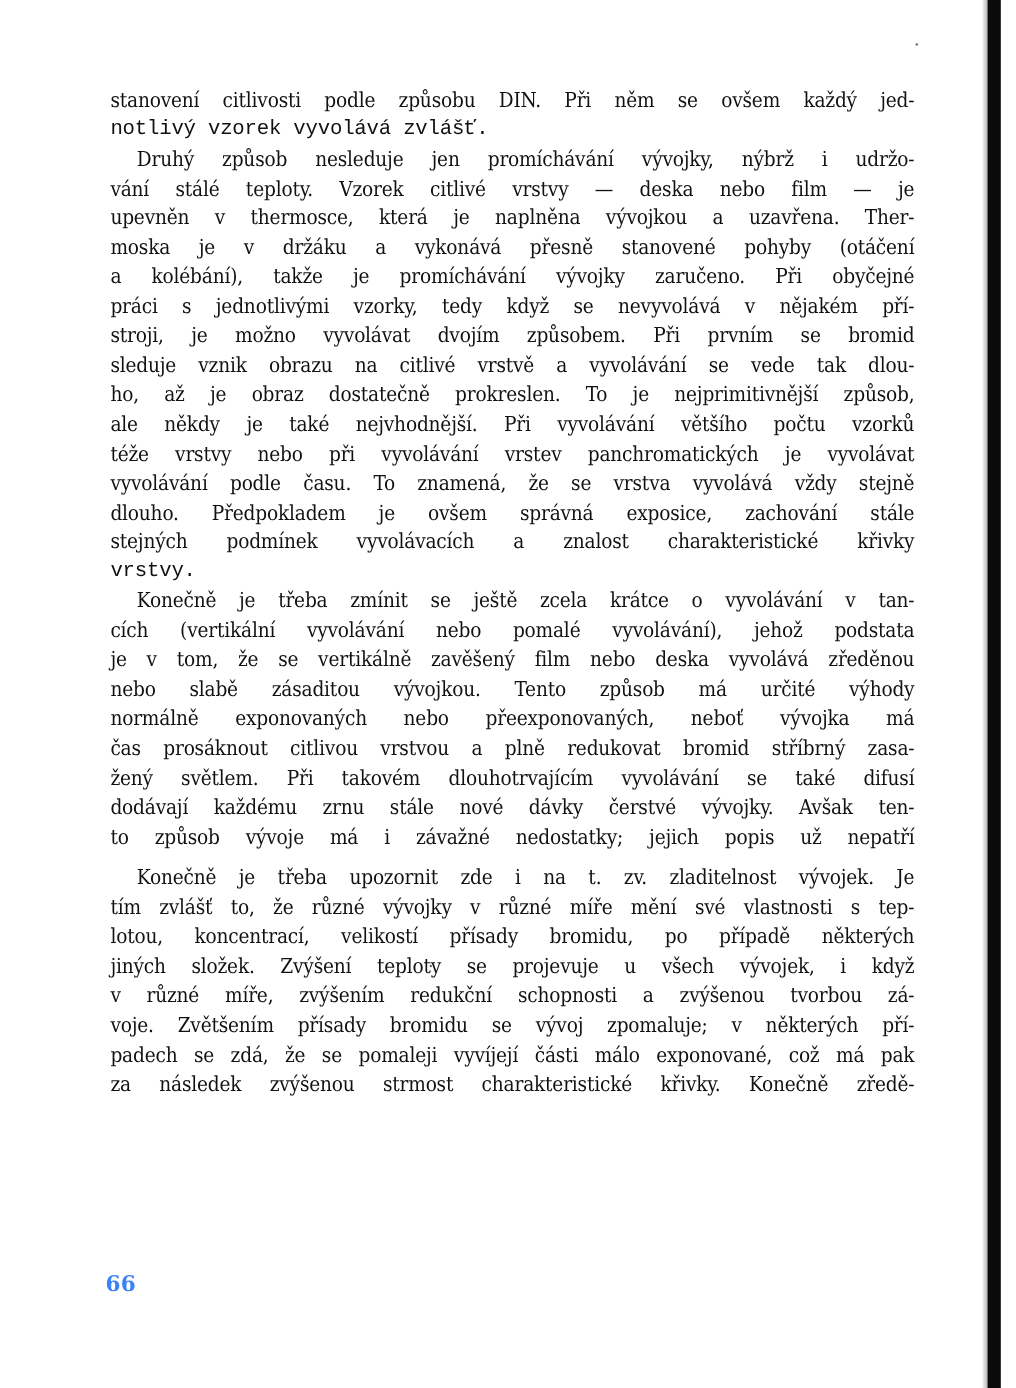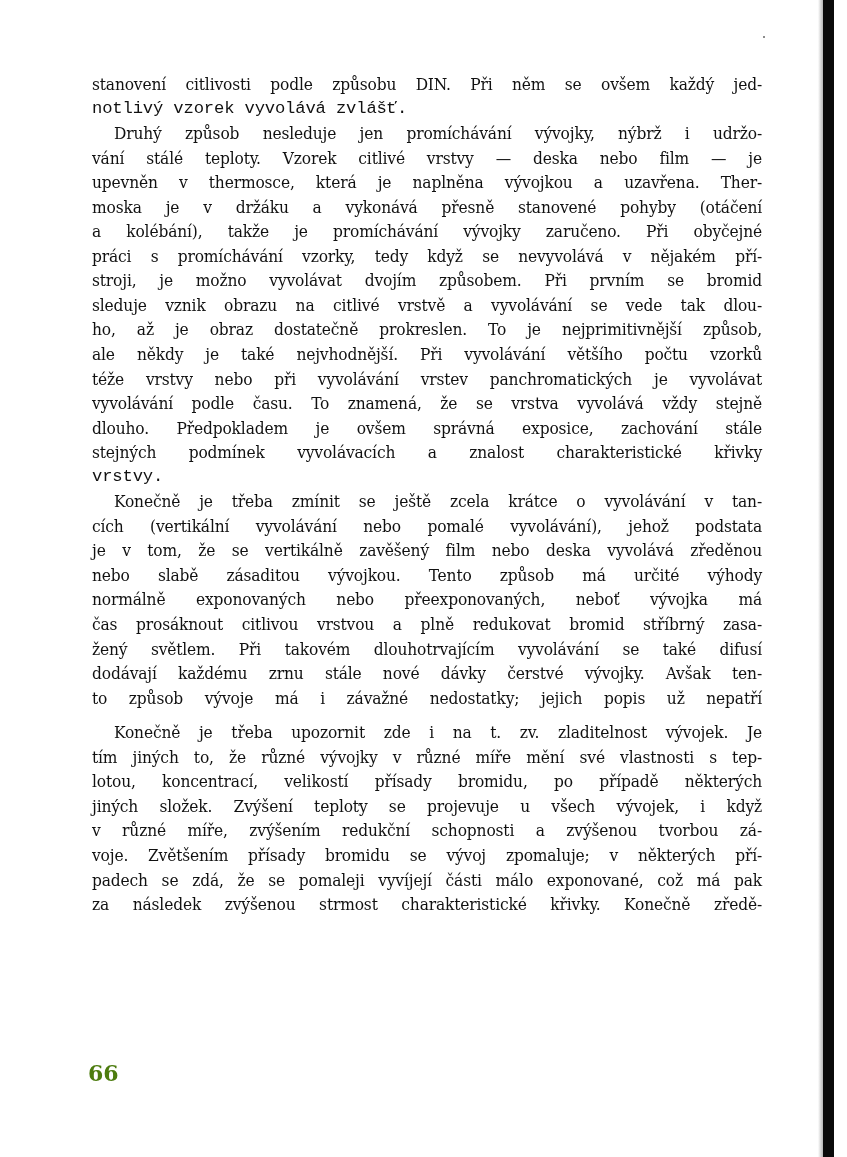--- a/index.html
+++ b/index.html
@@ -66,24 +66,24 @@
     }
     .ul {
       text-decoration-thickness: 1px;
       text-underline-offset: 4px;
       text-decoration-color: #222;
     }
     .page-number {
       position: absolute;
       left: 88px;
       top: 1060px;
-      font-size: 22px;
+      font-size: 18px;
       font-weight: bold;
       font-family: "DejaVu Serif", serif;
-      color: #4d7c0f;
+      color: #3b82f6;
     }
     .speck {
       position: absolute;
       width: 2px; height: 2px;
       background: #666;
       border-radius: 50%;
     }
   </style>
 </head>
 <body>
@@ -93,41 +93,41 @@
   <div class="binding-edge"></div>
 
   <div class="text-block" id="text-block">
       <div class="line"><span>stanovení citlivosti podle způsobu DIN. Při něm se ovšem každý jed-</span></div>
       <div class="line last"><span>notlivý vzorek vyvolává zvlášť.</span></div>
       <div class="line indent"><span>Druhý způsob nesleduje jen promíchávání vývojky, nýbrž i </span><span class="ul">udržo-</span></div>
       <div class="line"><span class="ul">vání stálé teploty</span><span>. Vzorek citlivé vrstvy — deska nebo film — je</span></div>
       <div class="line"><span>upevněn v thermosce, která je naplněna vývojkou a uzavřena. Ther-</span></div>
       <div class="line"><span>moska je v držáku a vykonává přesně stanovené pohyby (otáčení</span></div>
       <div class="line"><span>a kolébání), takže je promíchávání vývojky zaručeno. Při obyčejné</span></div>
-      <div class="line"><span>práci s promíchávání vzorky, tedy když se nevyvolává v nějakém pří-</span></div>
+      <div class="line"><span>práci s jednotlivými vzorky, tedy když se nevyvolává v nějakém pří-</span></div>
       <div class="line"><span>stroji, je možno vyvolávat dvojím způsobem. Při prvním </span><span class="ul">se bromid</span></div>
       <div class="line"><span class="ul">sleduje vznik obrazu</span><span> na citlivé vrstvě a vyvolávání se vede tak dlou-</span></div>
       <div class="line"><span>ho, až je obraz dostatečně prokreslen. To je nejprimitivnější způsob,</span></div>
       <div class="line"><span>ale někdy je také nejvhodnější. Při vyvolávání většího počtu vzorků</span></div>
       <div class="line"><span>téže vrstvy nebo při vyvolávání </span><span class="ul">vrstev panchromatických je vyvolávat</span></div>
       <div class="line"><span class="ul">vyvolávání podle času</span><span>. To znamená, že se vrstva vyvolává vždy stejně</span></div>
       <div class="line"><span>dlouho. Předpokladem je ovšem správná exposice, zachování stále</span></div>
       <div class="line"><span>stejných podmínek vyvolávacích a znalost charakteristické křivky</span></div>
       <div class="line last"><span>vrstvy.</span></div>
       <div class="line indent"><span>Konečně je třeba zmínit se ještě zcela krátce o vyvolávání v tan-</span></div>
       <div class="line"><span>cích (vertikální vyvolávání nebo pomalé vyvolávání), jehož podstata</span></div>
       <div class="line"><span>je v tom, že se vertikálně zavěšený film nebo deska vyvolává zředěnou</span></div>
       <div class="line"><span>nebo slabě zásaditou vývojkou. Tento způsob má určité výhody</span></div>
       <div class="line"><span>normálně exponovaných nebo přeexponovaných, neboť vývojka má</span></div>
       <div class="line"><span>čas prosáknout citlivou vrstvou a plně redukovat bromid stříbrný zasa-</span></div>
       <div class="line"><span>žený světlem. Při takovém dlouhotrvajícím vyvolávání se také difusí</span></div>
       <div class="line"><span>dodávají každému zrnu stále nové dávky čerstvé vývojky. Avšak ten-</span></div>
       <div class="line"><span>to způsob vývoje má i závažné nedostatky; jejich popis už nepatří</span></div>
       <div class="line indent gap-before-lg"><span>Konečně je třeba upozornit zde i na t. zv. </span><span class="ul">zladitelnost vývojek</span><span>. Je</span></div>
-      <div class="line"><span>tím jiných to, že </span><span class="ul">různé vývojky v různé míře mění</span><span> své vlastnosti s tep-</span></div>
+      <div class="line"><span>tím zvlášť to, že </span><span class="ul">různé vývojky v různé míře mění</span><span> své vlastnosti s tep-</span></div>
       <div class="line"><span class="ul">lotou, koncentrací, velikostí přísady bromidu, po případě některých</span></div>
       <div class="line"><span class="ul">jiných složek</span><span>. Zvýšení teploty se projevuje u všech vývojek, i když</span></div>
       <div class="line"><span>v různé míře, zvýšením redukční schopnosti a </span><span class="ul">zvýšenou tvorbou zá-</span></div>
       <div class="line"><span>voje. Zvětšením přísady bromidu se vývoj zpomaluje; v některých pří-</span></div>
       <div class="line"><span>padech se zdá, že se pomaleji vyvíjejí části málo exponované, což má pak</span></div>
       <div class="line"><span>za následek zvýšenou strmost charakteristické křivky. Konečně zředě-</span></div>
     </div>
 
   <div class="page-number">66</div>
 

